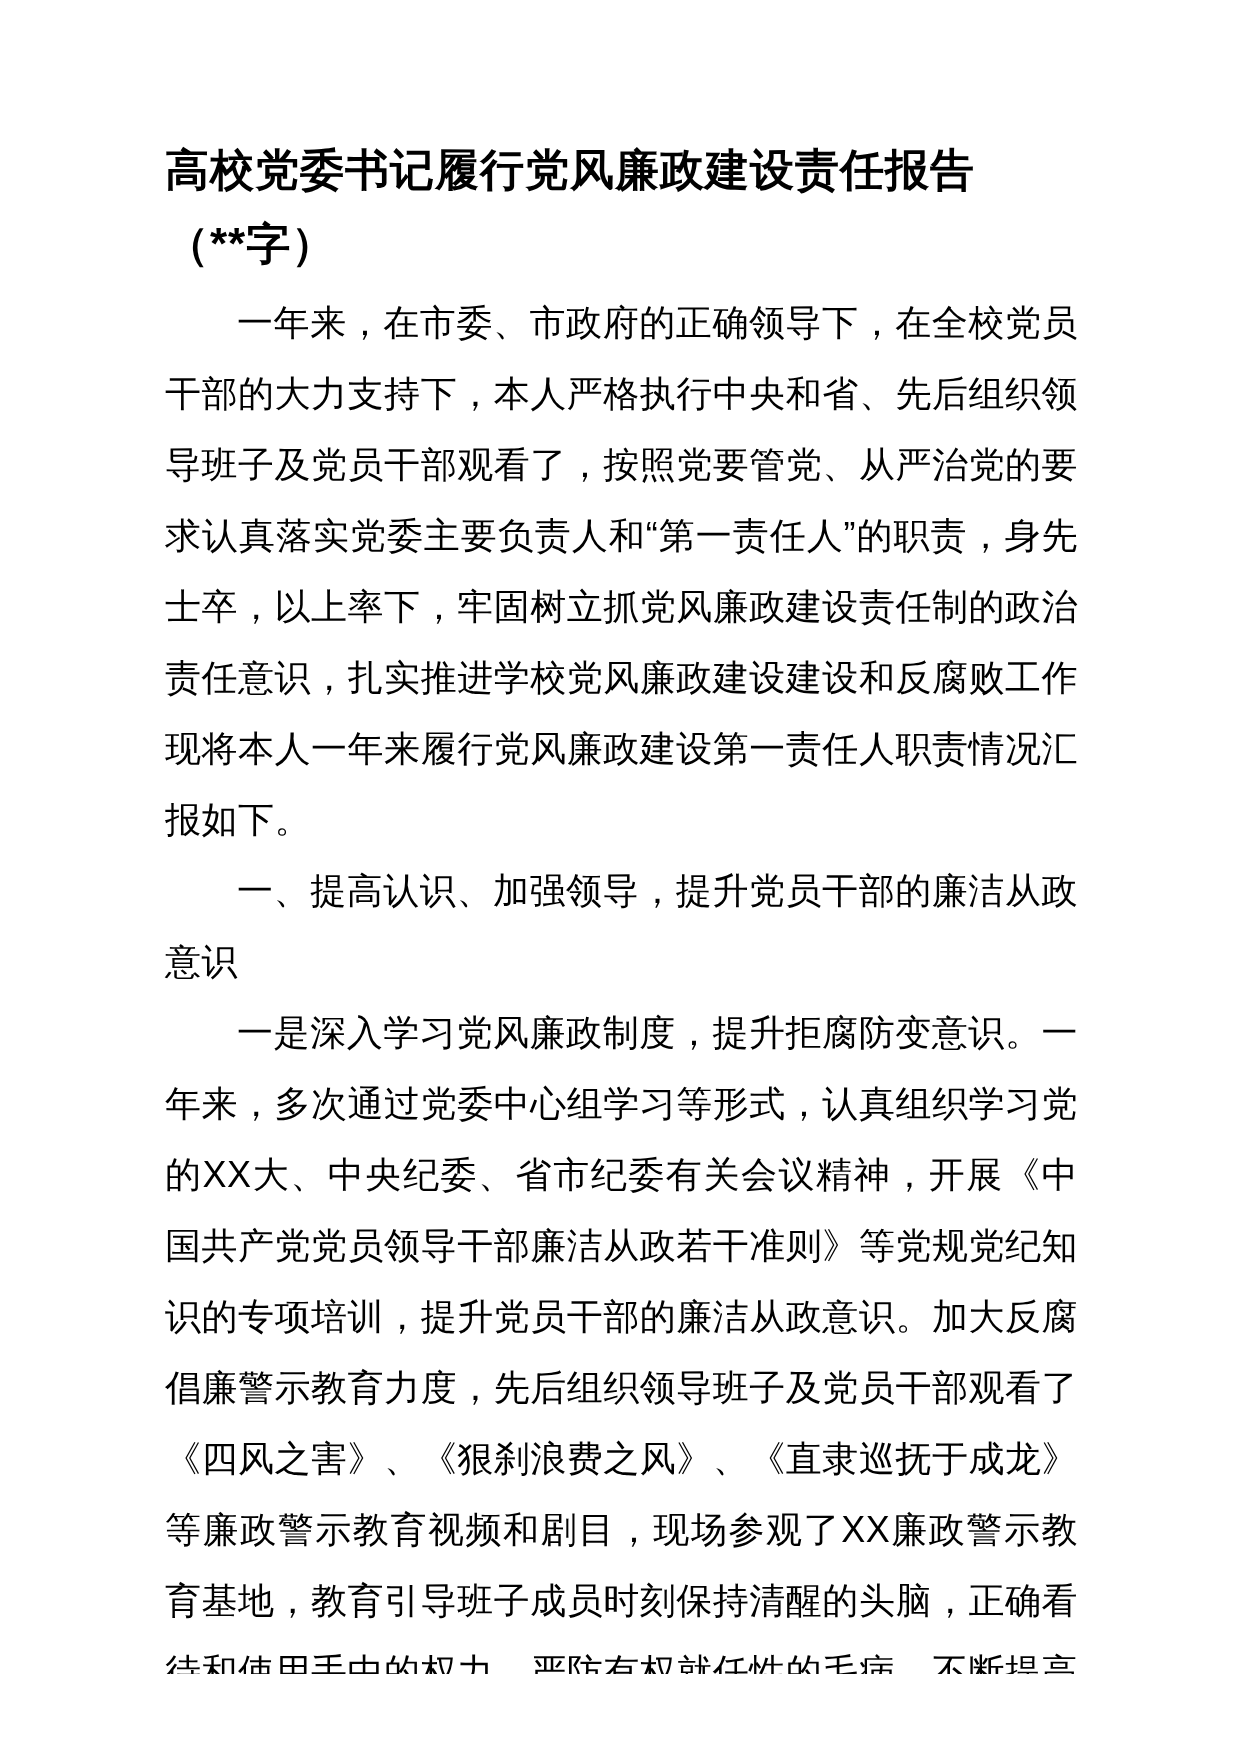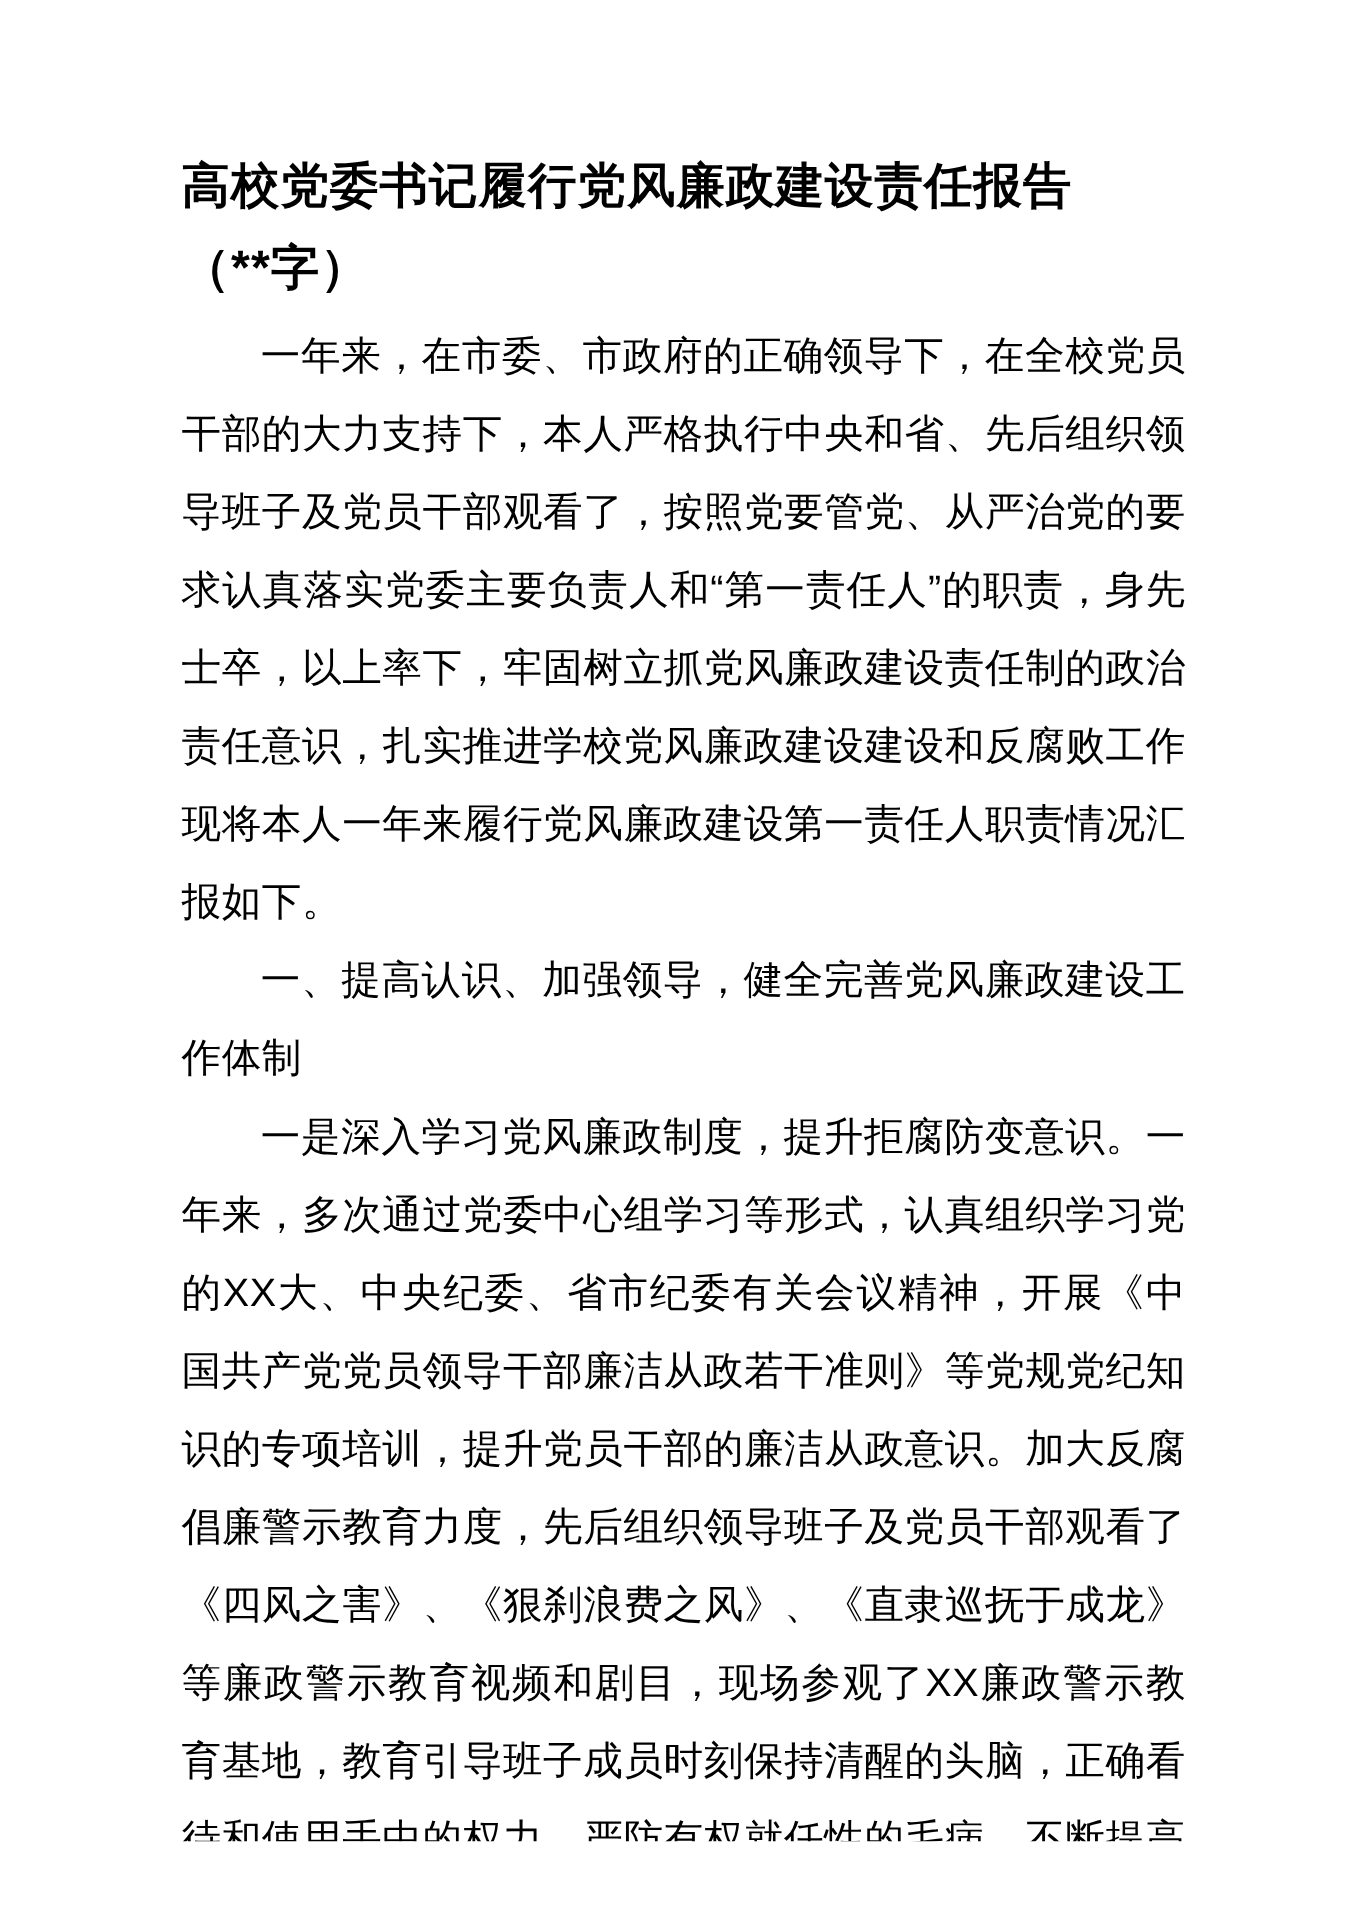--- a/index.html
+++ b/index.html
@@ -44,16 +44,16 @@
 <body>
 
 <div class="page">
   <h1 class="doc-title">
     <span class="title-line">高校党委书记履行党风廉政建设责任报告</span>
     <span class="title-line">（**字）</span>
   </h1>
 
   <p class="body-para">一年来，在市委、市政府的正确领导下，在全校党员干部的大力支持下，本人严格执行中央和省、先后组织领导班子及党员干部观看了，按照党要管党、从严治党的要求认真落实党委主要负责人和“第一责任人”的职责，身先士卒，以上率下，牢固树立抓党风廉政建设责任制的政治责任意识，扎实推进学校党风廉政建设建设和反腐败工作现将本人一年来履行党风廉政建设第一责任人职责情况汇报如下。</p>
 
-  <p class="body-para">一、提高认识、加强领导，健全完善党风廉政建设工作体制</p>
+  <p class="body-para">一、提高认识、加强领导，提升党员干部的廉洁从政意识</p>
 
   <p class="body-para">一是深入学习党风廉政制度，提升拒腐防变意识。一年来，多次通过党委中心组学习等形式，认真组织学习党的XX大、中央纪委、省市纪委有关会议精神，开展《中国共产党党员领导干部廉洁从政若干准则》等党规党纪知识的专项培训，提升党员干部的廉洁从政意识。加大反腐倡廉警示教育力度，先后组织领导班子及党员干部观看了《四风之害》、《狠刹浪费之风》、《直隶巡抚于成龙》等廉政警示教育视频和剧目，现场参观了XX廉政警示教育基地，教育引导班子成员时刻保持清醒的头脑，正确看待和使用手中的权力，严防有权就任性的毛病，不断提高党</p>
 </div>
 
 </body></html>

